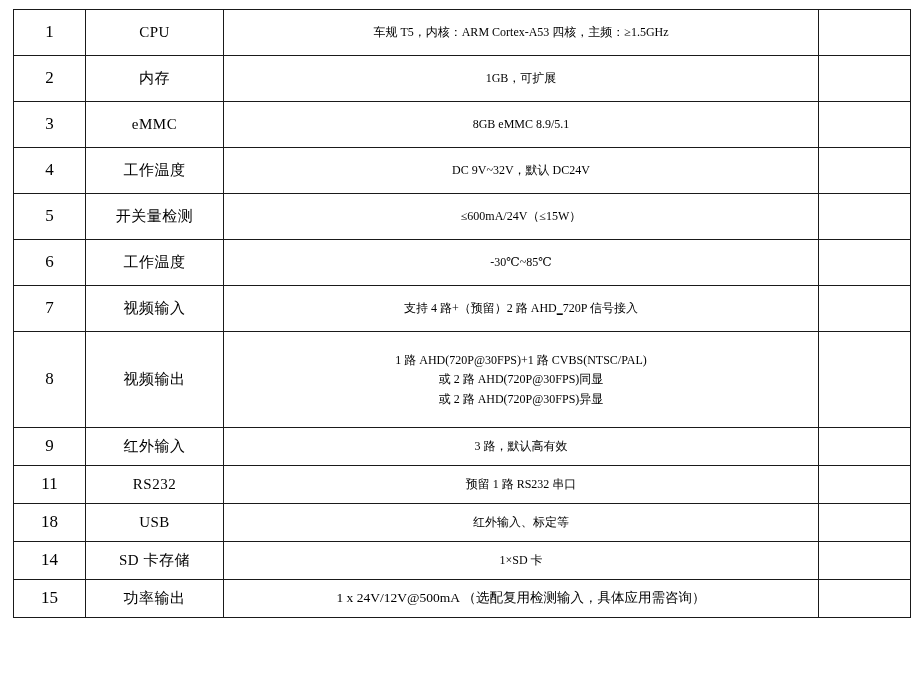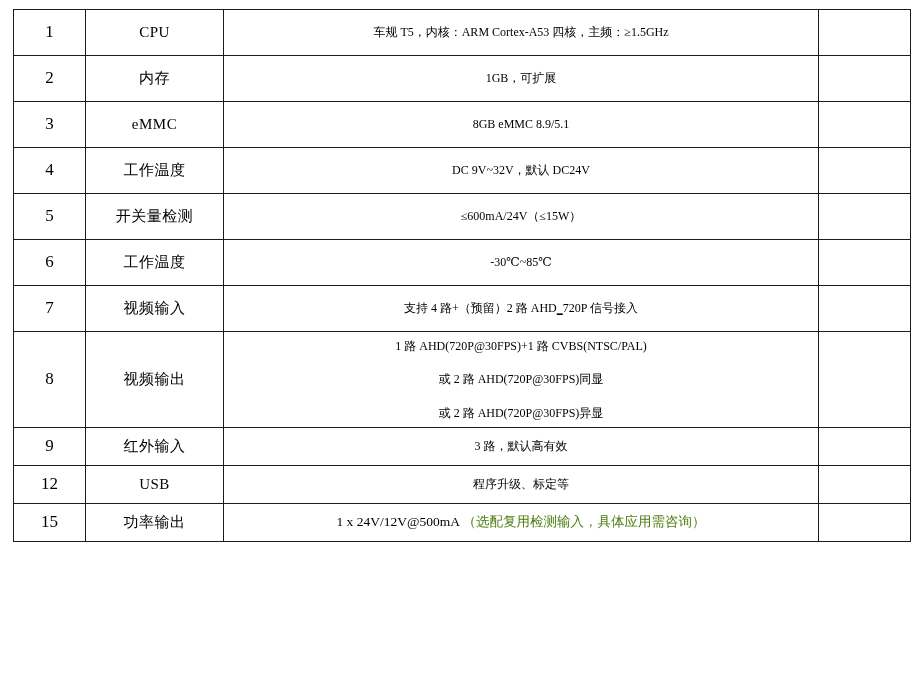--- a/index.html
+++ b/index.html
@@ -66,30 +66,30 @@
   tr.r-tall  td { height: 45px; }
   tr.r-multi td { height: 95px; font-family: Liberation Serif, serif; }
   tr.r-short td { height: 37px; }
 
   .val-line {
     display: block;
     white-space: nowrap;
   }
 
   .val-line + .val-line {
-    margin-top: 17px;
+    margin-top: 3px;
   }
 
   .underline-seg {
     text-decoration: underline;
     text-underline-offset: 2px;
   }
 
   .red-note {
-    color: #4d7c0f;
+    color: #000000;
   }
 
   td.value.small {
     font-size: 13.5px;
   }
 </style>
 </head>
 <body>
 
 <div class="page">
@@ -169,24 +169,40 @@
         </tr>
         <tr class="r-short">
           <td class="idx">9</td>
           <td class="label">红外输入</td>
           <td class="value">
             <span class="val-line">3 路，默认高有效</span>
           </td>
           <td class="spare"></td>
         </tr>
         <tr class="r-short">
-          <td class="idx">12</td>
+          <td class="idx">11</td>
+          <td class="label">RS232</td>
+          <td class="value">
+            <span class="val-line">预留 1 路 RS232 串口</span>
+          </td>
+          <td class="spare"></td>
+        </tr>
+        <tr class="r-short">
+          <td class="idx">18</td>
           <td class="label">USB</td>
           <td class="value">
-            <span class="val-line">程序升级、标定等</span>
+            <span class="val-line">红外输入、标定等</span>
+          </td>
+          <td class="spare"></td>
+        </tr>
+        <tr class="r-short">
+          <td class="idx">14</td>
+          <td class="label">SD 卡存储</td>
+          <td class="value">
+            <span class="val-line">1×SD 卡</span>
           </td>
           <td class="spare"></td>
         </tr>
         <tr class="r-short">
           <td class="idx">15</td>
           <td class="label">功率输出</td>
           <td class="value small">
             <span class="val-line">1 x 24V/12V@500mA <span class="red-note">（选配复用检测输入，具体应用需咨询）</span></span>
           </td>
           <td class="spare"></td>

